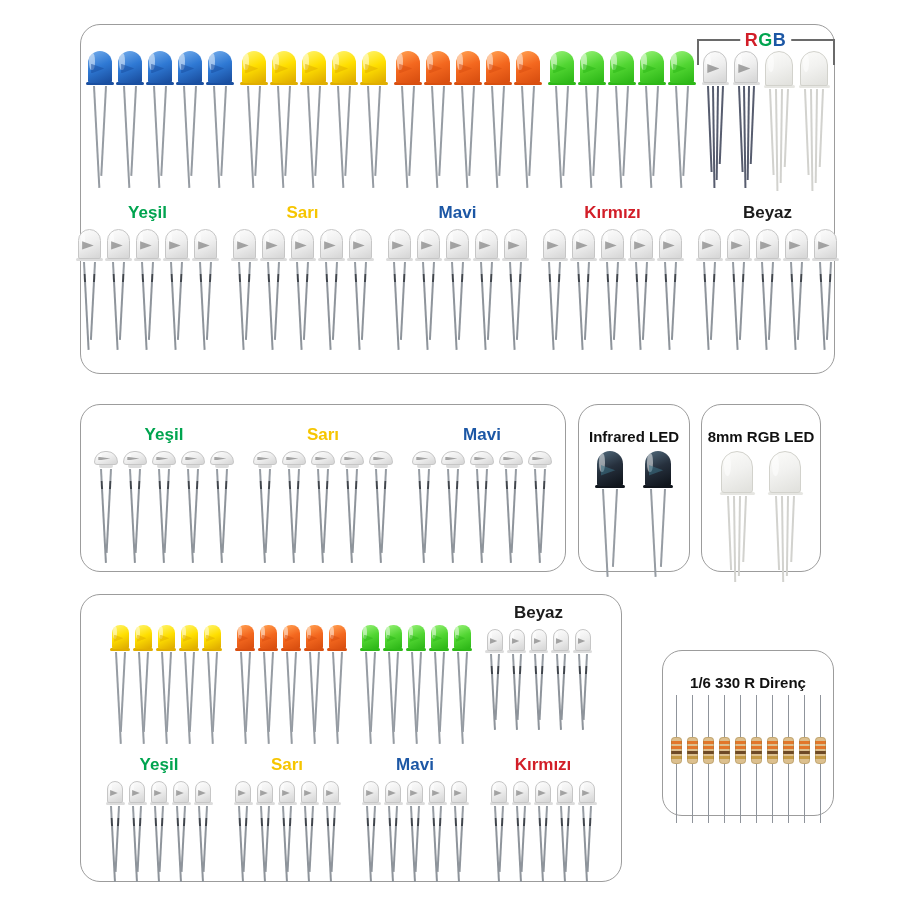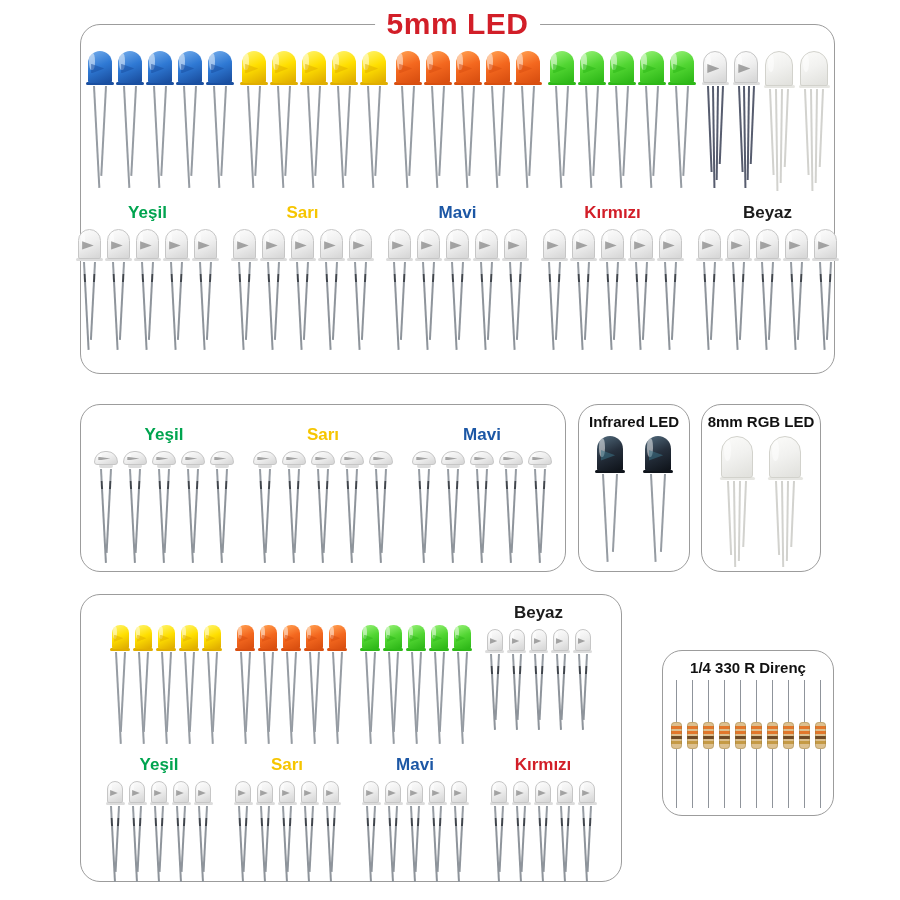--- a/index.html
+++ b/index.html
@@ -1,20 +1,20 @@
 <!DOCTYPE html>
 <html><head>
 <meta charset="utf-8">
 <style>
   *{margin:0;padding:0;box-sizing:border-box}
   html,body{width:900px;height:900px;background:#fff;font-family:"Liberation Sans",sans-serif;position:relative}
   .panel{position:absolute;border:1.5px solid #9c9c9c;border-radius:20px;background:#fff}
   .ptitle{position:absolute;top:-20px;left:50%;transform:translateX(-50%);background:#fff;padding:0 12px;
           font-weight:bold;font-size:30px;line-height:38px;white-space:nowrap;letter-spacing:.5px}
-  .ititle{text-align:center;font-weight:bold;font-size:15px;color:#111;margin-top:8px}
+  .ititle{text-align:center;font-weight:bold;font-size:15px;color:#111;margin-top:23px}
   .row{display:flex;justify-content:center;align-items:flex-start}
   #p5-row1{gap:6px;padding-top:26px}
   #p5-row2{gap:12px;margin-top:12px}
   #pm-row{gap:16px;margin-top:20px}
   #pi-row{gap:14px;margin-top:6px}
   #p8-row{gap:12px;margin-top:6px}
   #p3-row1{gap:12px;padding-top:8px}
   #p3-row2{gap:20px;margin-top:11px}
   #pr-row{gap:1px;margin-top:4px}
   .grp{display:flex;align-items:flex-start;gap:2px}
@@ -56,21 +56,20 @@
              padding:0 5px;font-weight:bold;font-size:18px;line-height:20px;letter-spacing:.5px}
   
   .res{width:15px;height:128px;position:relative}
   .res .lead{position:absolute;left:7px;top:0;width:1.5px;height:100%;background:#8f949b}
   .res .rbody{position:absolute;left:2px;top:42px;width:11px;height:27px;border-radius:4px;border:1px solid rgba(150,120,60,.35)}
 </style>
 </head>
 <body>
 
 <div class="panel" id="p5" style="left:80px;top:24px;width:755px;height:350px">
-  <div class="ptitle tred" style="color: rgb(210, 30, 40);">5mm LED</div>
   <div class="row" id="p5-row1">
       <div class="grp">
         <div class="led s5">
           <div class="dome" style="background: linear-gradient(155deg, rgb(107, 166, 232) 8%, rgb(47, 121, 212) 48%, rgb(26, 79, 160) 94%);">
             <i class="hl"></i>
             <i class="wedge" style="background: rgb(26, 79, 160);"></i>
           </div>
           <div class="flange" style="background: rgb(26, 79, 160);"></div>
           <div class="legs">
             <i class="leg" style="height: 102px; transform: rotate(-3deg);"></i>
@@ -287,20 +286,23 @@
             <i class="wedge" style="background: rgb(46, 184, 24);"></i>
           </div>
           <div class="flange" style="background: rgb(46, 184, 24);"></div>
           <div class="legs">
             <i class="leg" style="height: 102px; transform: rotate(-3deg);"></i>
             <i class="leg" style="height: 90px; transform: rotate(3deg);"></i>
           </div>
         </div>
       </div>
       <div class="rgbwrap">
+        <div class="rgb-bracket">
+          <span class="rgb-label"><span style="color: rgb(210, 30, 40);">R</span><span style="color: rgb(0, 164, 79);">G</span><span style="color: rgb(28, 87, 165);">B</span></span>
+        </div>
         <div class="grp">
           <div class="led rgbc">
             <div class="dome cl" style="background: linear-gradient(155deg, rgb(251, 251, 251) 8%, rgb(239, 239, 239) 48%, rgb(216, 216, 216) 94%);">
               <i class="hl"></i>
               <i class="wedge" style="background: rgb(143, 143, 143);"></i>
             </div>
             <div class="flange" style="background: rgb(220, 220, 220);"></div>
             <div class="legs">
               <i class="leg darkleg" style="height: 86px; transform: rotate(-2.4deg);"></i>
               <i class="leg darkleg" style="height: 102px; transform: rotate(-0.8deg);"></i>
@@ -1367,21 +1369,21 @@
               <i class="leg bandy" style="height: 76px; transform: rotate(-3deg);"></i>
               <i class="leg bandy" style="height: 66px; transform: rotate(3deg);"></i>
             </div>
           </div>
         </div>
       </div>
     </div>
 </div>
 
 <div class="panel" id="pr" style="left:662px;top:650px;width:172px;height:166px">
-  <div class="ititle">1/4 330 R Direnç</div>
+  <div class="ititle">1/6 330 R Direnç</div>
   <div class="row" id="pr-row">
       <div class="res">
         <i class="lead"></i>
         <i class="rbody" style="background: linear-gradient(rgb(220, 192, 143) 0px, rgb(220, 192, 143) 12%, rgb(226, 119, 43) 12%, rgb(226, 119, 43) 24%, rgb(220, 192, 143) 24%, rgb(220, 192, 143) 32%, rgb(226, 119, 43) 32%, rgb(226, 119, 43) 44%, rgb(220, 192, 143) 44%, rgb(220, 192, 143) 52%, rgb(110, 74, 38) 52%, rgb(110, 74, 38) 64%, rgb(220, 192, 143) 64%, rgb(220, 192, 143) 72%, rgb(197, 154, 69) 72%, rgb(197, 154, 69) 84%, rgb(220, 192, 143) 84%, rgb(220, 192, 143) 100%);"></i>
       </div>
       <div class="res">
         <i class="lead"></i>
         <i class="rbody" style="background: linear-gradient(rgb(220, 192, 143) 0px, rgb(220, 192, 143) 12%, rgb(226, 119, 43) 12%, rgb(226, 119, 43) 24%, rgb(220, 192, 143) 24%, rgb(220, 192, 143) 32%, rgb(226, 119, 43) 32%, rgb(226, 119, 43) 44%, rgb(220, 192, 143) 44%, rgb(220, 192, 143) 52%, rgb(110, 74, 38) 52%, rgb(110, 74, 38) 64%, rgb(220, 192, 143) 64%, rgb(220, 192, 143) 72%, rgb(197, 154, 69) 72%, rgb(197, 154, 69) 84%, rgb(220, 192, 143) 84%, rgb(220, 192, 143) 100%);"></i>
       </div>
       <div class="res">

